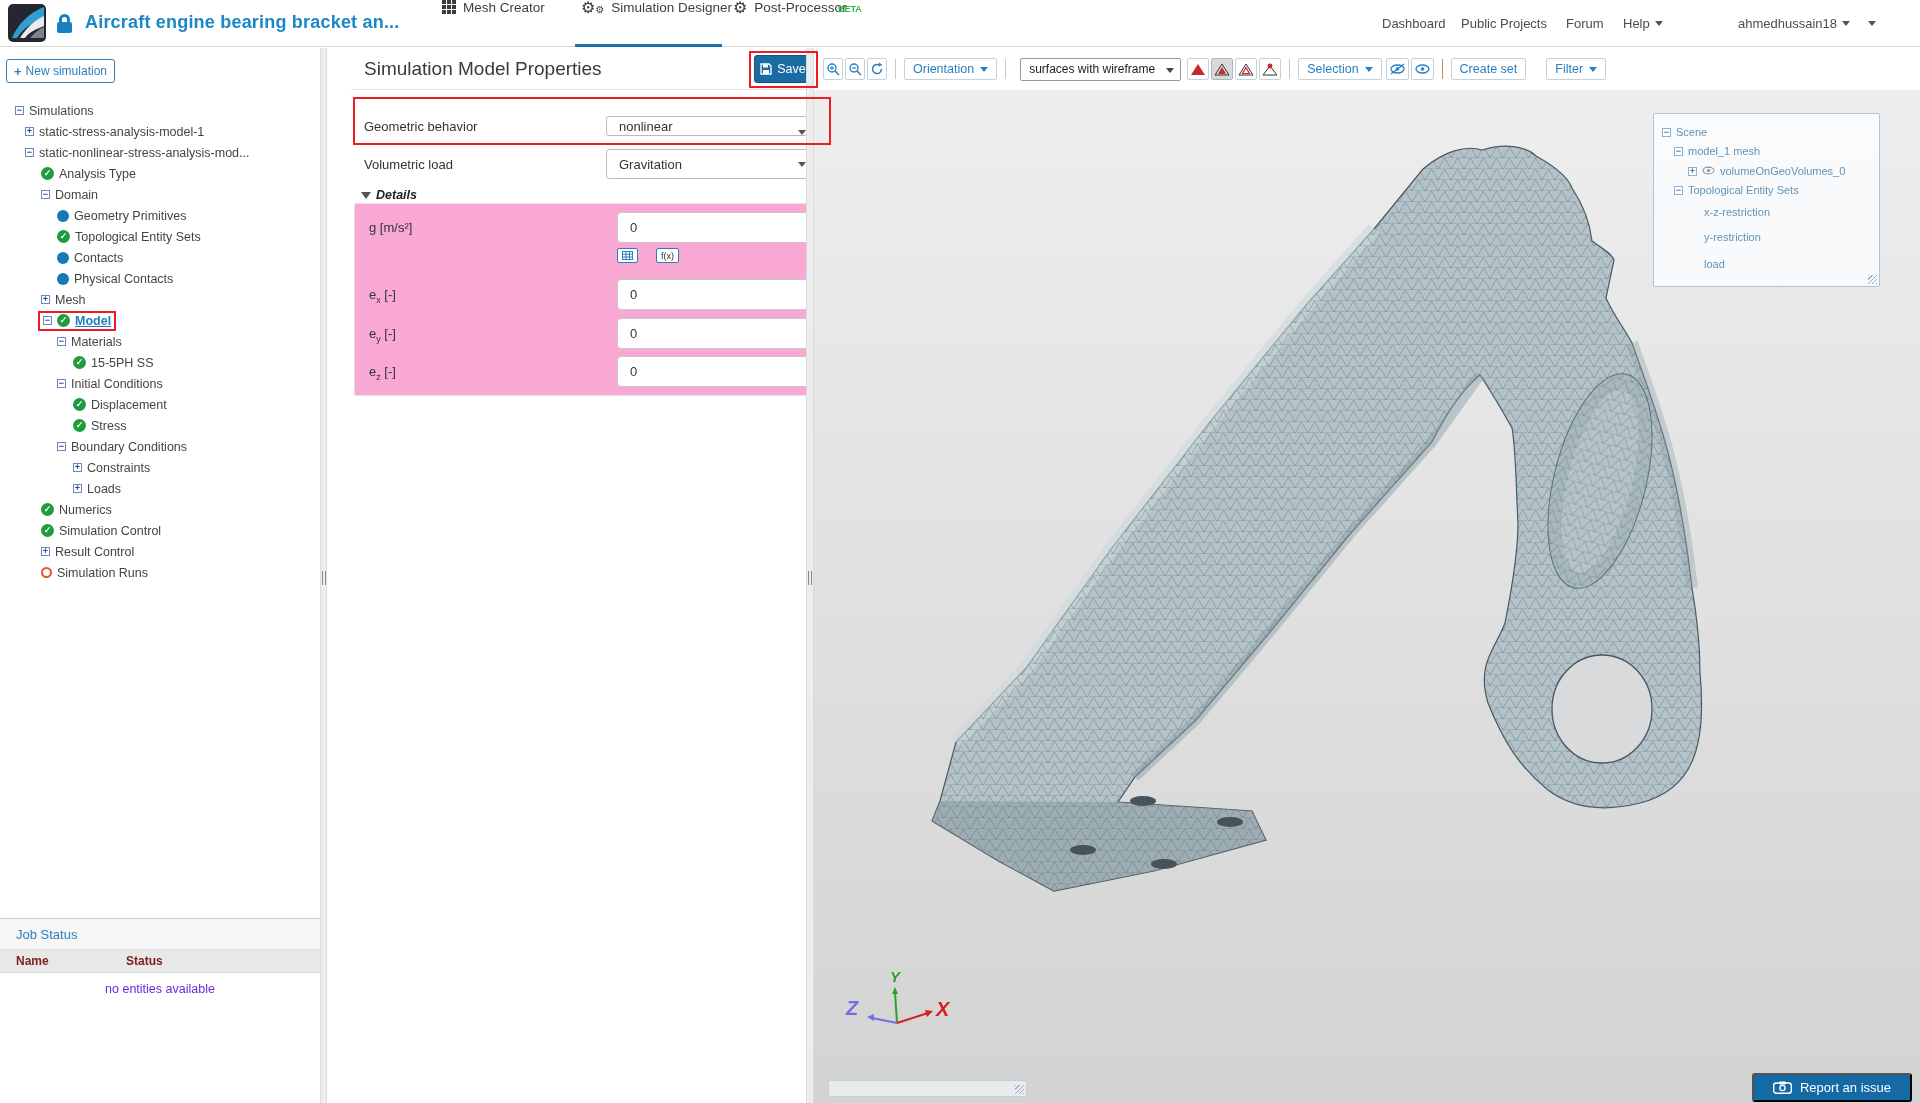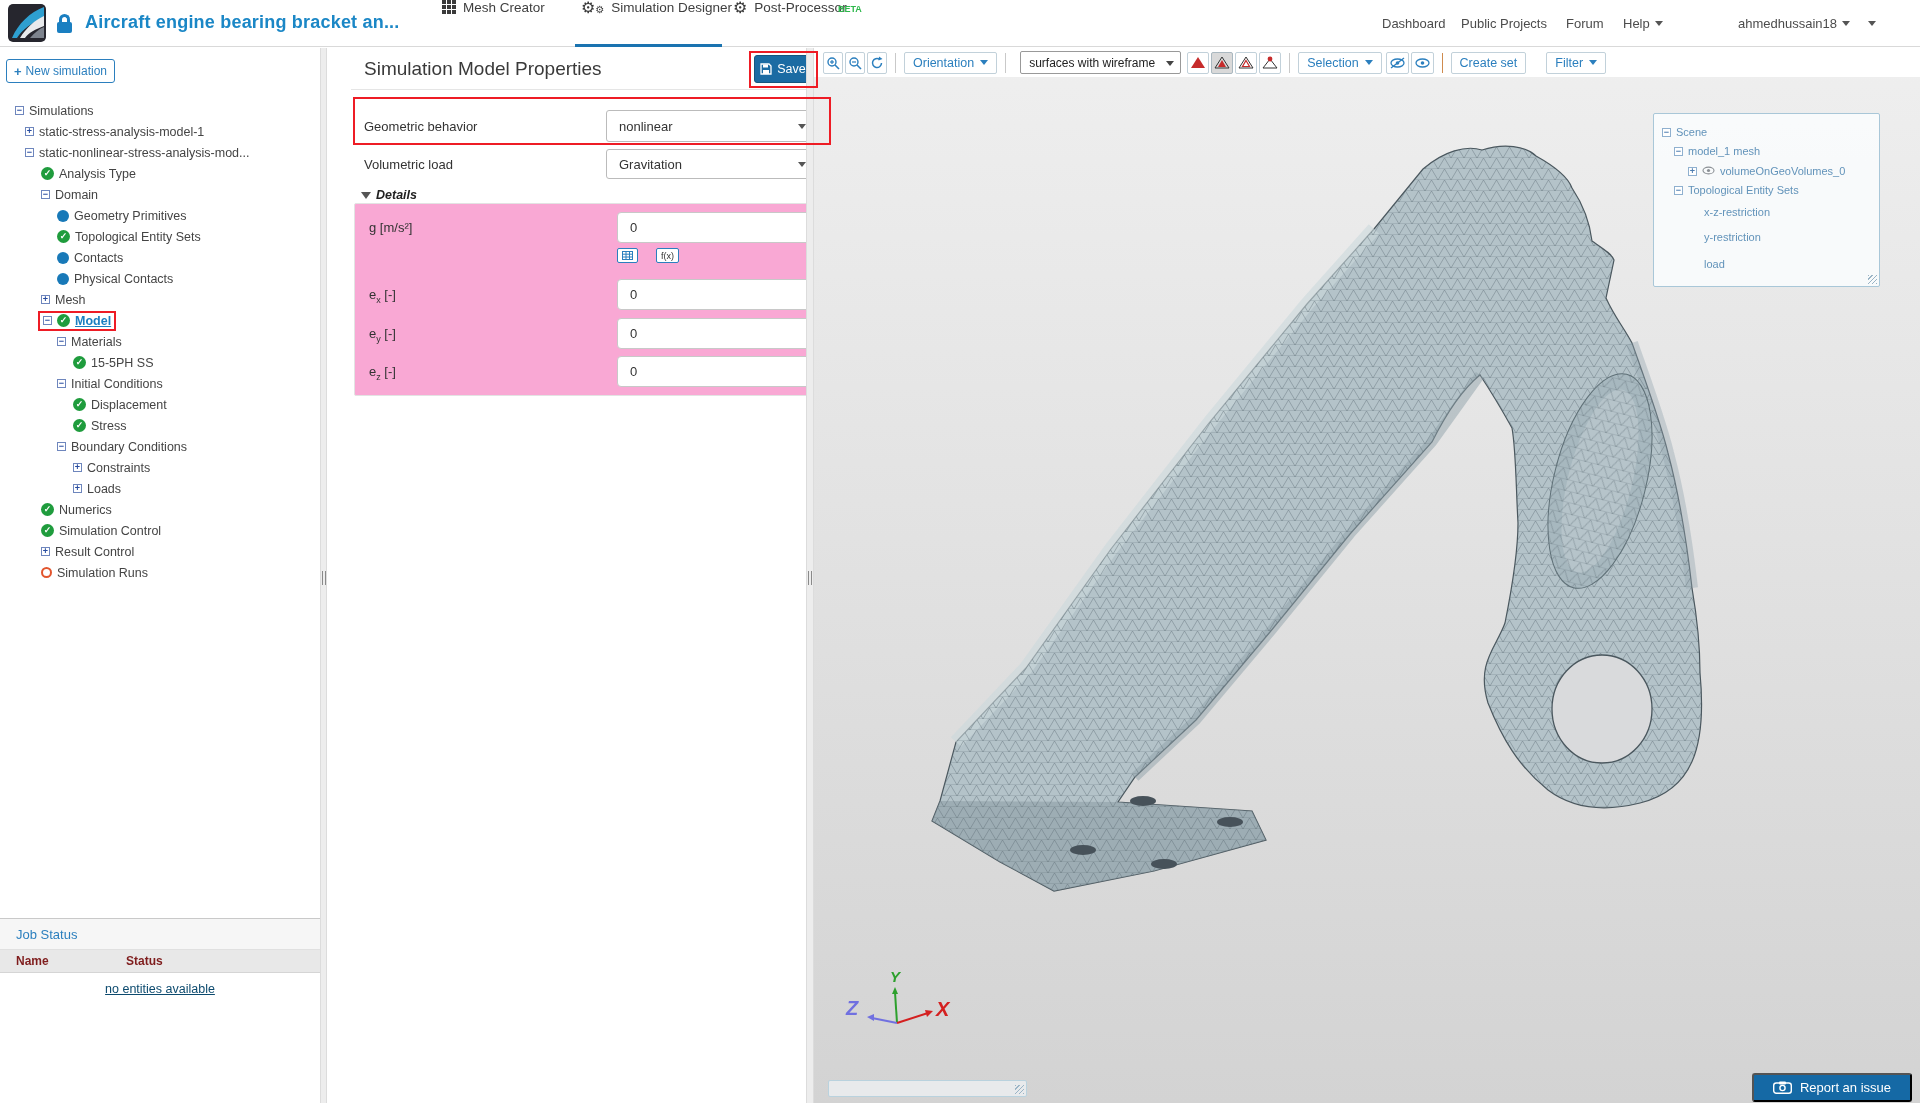--- a/index.html
+++ b/index.html
@@ -35,48 +35,48 @@
   .ic-check { width:13px; height:13px; border-radius:50%; background:#1f9c3d; color:#fff; font-size:9px; line-height:13px; text-align:center; flex:0 0 13px; font-weight:700; }
   .ic-dot { width:12px; height:12px; border-radius:50%; background:#1879b8; flex:0 0 12px; }
   .ic-open { width:11px; height:11px; border-radius:50%; border:2px solid #e2552e; background:#fff; flex:0 0 11px; }
   .lbl-selected { color:#1b7fc1 !important; font-weight:700; text-decoration:underline; }
 
   
   #job-status { position:absolute; left:0; top:870px; width:320px; height:214px; border-top:1px solid #c9c9c9; }
   #job-status .hdr { height:31px; background:#f6f6f6; border-bottom:1px solid #e0e0e0; display:flex; align-items:center; padding-left:16px; color:#2b7fbe; font-size:13px; }
   #job-status .cols { height:23px; background:#e8e8e8; border-bottom:1px solid #d5d5d5; display:flex; align-items:center; font-size:12px; font-weight:700; color:#7f1d1d; }
   #job-status .cols .c1 { padding-left:16px; width:126px; }
-  #job-status .empty { text-align:center; font-size:12.5px; color:#0c4a6e; padding-top:9px;text-decoration:underline; }
+  #job-status .empty { text-align:center; font-size:12.5px; color:#6d28d9; padding-top:9px; }
 
   
   .vdiv { position:absolute; top:48px; height:1055px; background:#ededed; border-left:1px solid #dcdcdc; border-right:1px solid #dcdcdc; }
   .grip { position:absolute; top:523px; left:1px; width:4px; height:14px; border-left:1px solid #8a8a8a; border-right:1px solid #8a8a8a; }
 
   
   #props { position:absolute; left:327px; top:48px; width:479px; height:1055px; background:#fff;margin-left:24px; }
   #props-title { position:absolute; left:13px; top:10px; font-size:19px; color:#3a3a3a; }
   #props-divider { position:absolute; left:0; top:41px; width:479px; height:1px; background:#e5e5e5; }
   #save-btn { position:absolute; left:403px; top:7px; width:58px; height:28px; background:#1b6ba3; border:1px solid #15567f; border-radius:3px; color:#fff; font-size:12.5px; display:flex; align-items:center; justify-content:center; gap:5px; cursor:pointer; }
   .red-box { position:absolute; border:2px solid #ee1c25; pointer-events:none; z-index:5; }
   .prop-row { position:absolute; left:0; width:479px; display:flex; align-items:center; }
   .prop-row .plabel { position:absolute; left:13px; font-size:13px; color:#333; }
-  .selectbox { position:absolute; left:255px; width:210px; height:32px; border:1px solid #bbb; border-radius:3px; background:#fff; font-size:13px; color:#333; display:flex; align-items:center; padding:0 24px 0 12px; cursor:pointer; }
+  .selectbox { position:absolute; left:255px; width:210px; height:20px; border:1px solid #bbb; border-radius:3px; background:#fff; font-size:13px; color:#333; display:flex; align-items:center; padding:0 24px 0 12px; cursor:pointer; }
   .selectbox .sb-caret { position:absolute; right:9px; top:13px; width:0; height:0; border-left:4px solid transparent; border-right:4px solid transparent; border-top:5px solid #555; }
   #details-hdr { position:absolute; left:10px; top:140px; font-size:12.5px; font-style:italic; font-weight:700; color:#222; display:flex; align-items:center; gap:5px; }
   #details-hdr .tri { width:0; height:0; border-left:5px solid transparent; border-right:5px solid transparent; border-top:7px solid #555; }
   #details-box { position:absolute; left:3px; top:155px; width:476px; height:193px; border:1px solid #e3e3e3; background:#f9a8d4; border-radius:2px; }
   .dfield-label { position:absolute; left:14px; font-size:13px; color:#333; }
   .dfield-label sub { font-size:9px; }
   .dinput { position:absolute; left:262px; width:203px; height:31px; border:1px solid #c8c8c8; border-radius:4px; background:#fff; font-size:13px; color:#333; padding-left:12px; font-family:"Liberation Sans", sans-serif; }
   #fx-row { position:absolute; left:262px; top:44px; display:flex; gap:18px; }
   .mini-btn { height:15px; border:1px solid #2b7fbe; border-radius:2px; background:#fff; display:flex; align-items:center; justify-content:center; font-size:9px; color:#333; padding:0 4px; cursor:pointer; }
 
   
   #viewport { position:absolute; left:814px; top:48px; width:1106px; height:1055px; background:linear-gradient(#efefef, #d3d3d3); }
-  #vp-toolbar { position:absolute; left:0; top:0; width:1106px; height:29px; background:#fff; display:flex; align-items:center; padding-left:9px; }
+  #vp-toolbar { position:absolute; left:0; top:0; width:1106px; height:42px; background:#fff; display:flex; align-items:center; padding-left:9px; }
   .tb-btn { height:22px; min-width:19px; border:1px solid #c2d1da; background:#fff; border-radius:2px; display:flex; align-items:center; justify-content:center; cursor:pointer; padding:0 2px; }
   .tb-btn.active { background:#d9d9d9; border-color:#aab8c0; }
   .tb-blue { color:#2b7fbe; font-size:12.5px; padding:0 8px; gap:6px; }
   .tb-sep { width:1px; height:20px; background:#c9c9c9; margin:0 8px; flex:0 0 1px; }
   .tb-sep.orange { background:#cf8b4e; }
   .caret-b { display:inline-block; width:0; height:0; border-left:4px solid transparent; border-right:4px solid transparent; border-top:5px solid #2b7fbe; }
   #mode-select { width:161px; height:23px; border:1px solid #999; border-radius:2px; background:#fff; font-size:12px; color:#222; display:flex; align-items:center; padding:0 20px 0 8px; position:relative; cursor:pointer; margin:0 6px; }
   #mode-select .sb-caret { position:absolute; right:6px; top:9px; width:0; height:0; border-left:4px solid transparent; border-right:4px solid transparent; border-top:5px solid #444; }
 
   

